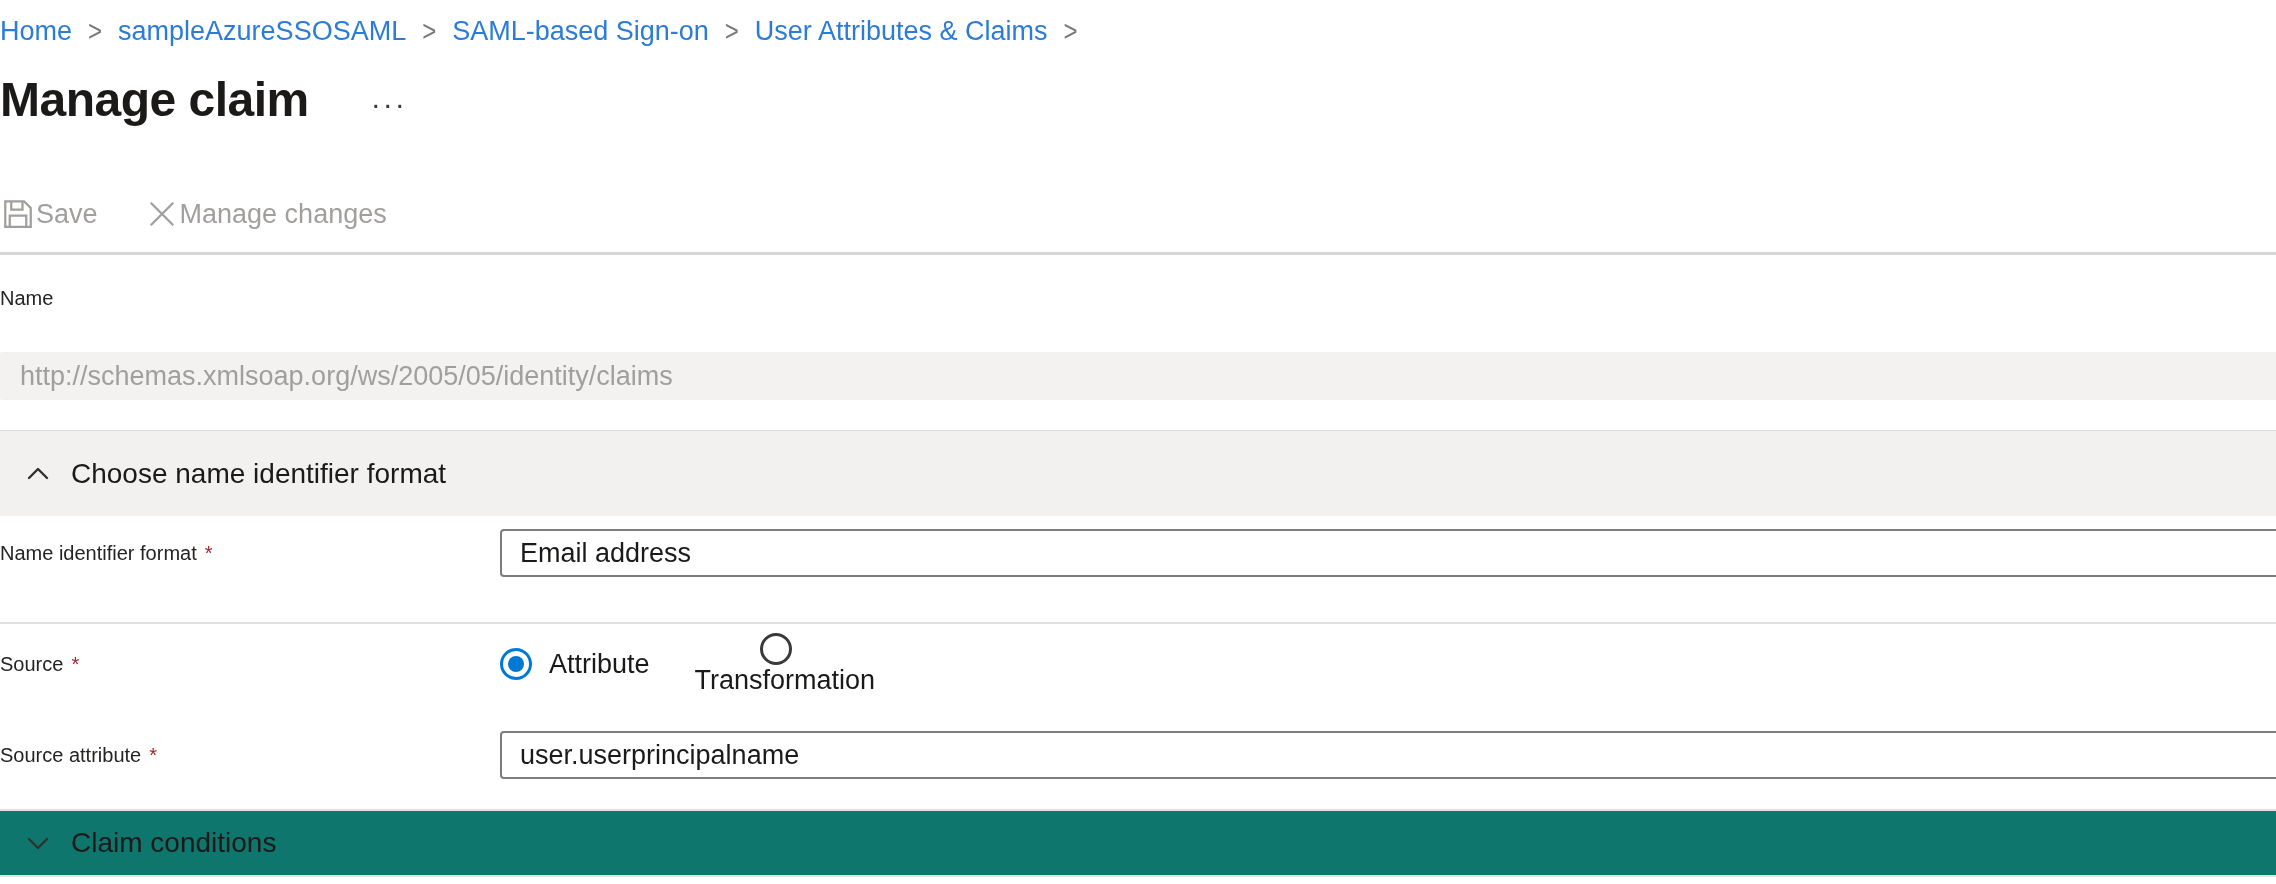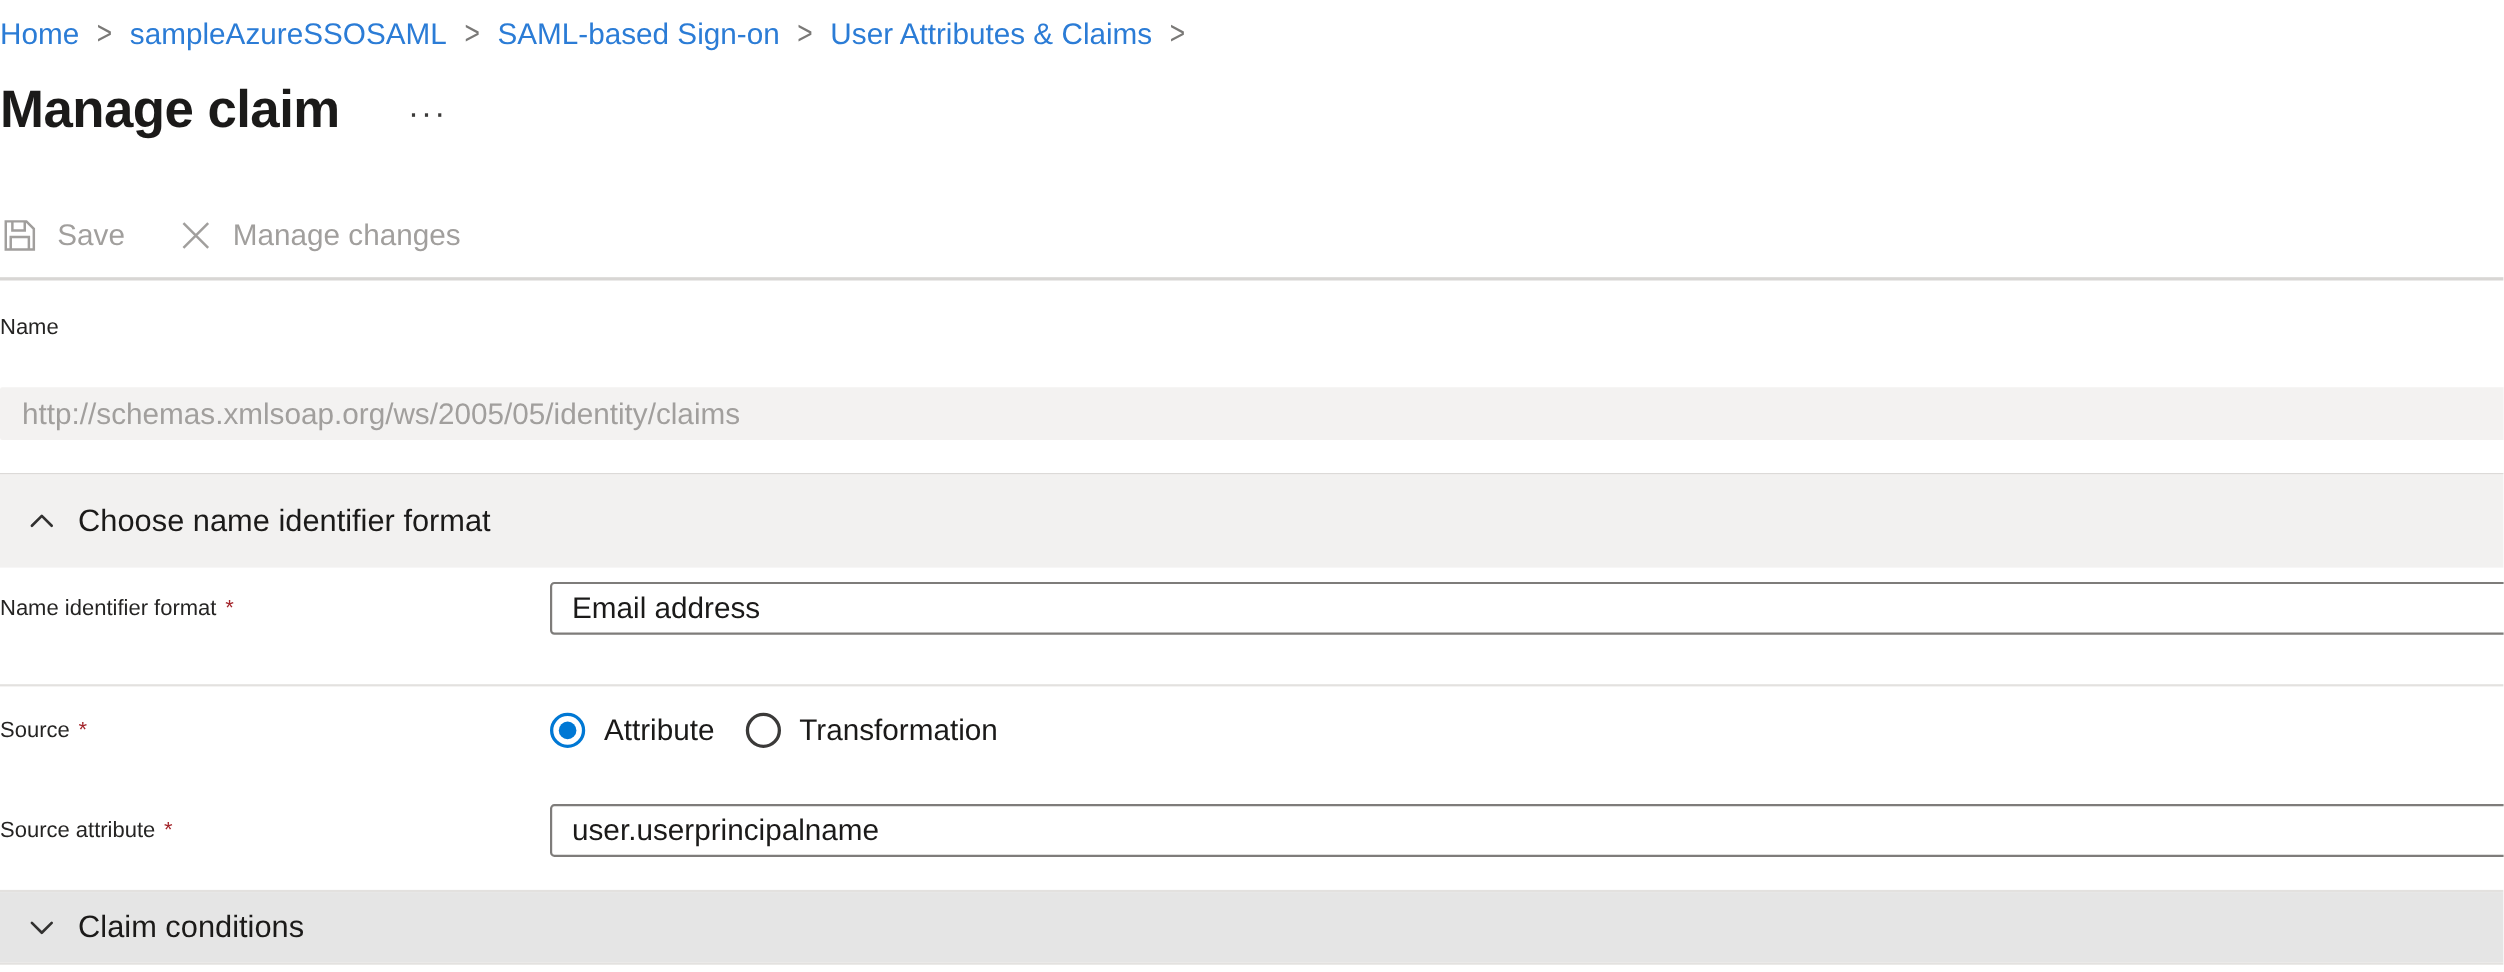--- a/index.html
+++ b/index.html
@@ -27,21 +27,21 @@
   h1.page-title { font-size: 48px; font-weight: 700; color: #1b1a19; letter-spacing: -0.5px; }
   .more-btn {
     margin-left: 62px; color: #3b3a39; font-size: 30px; letter-spacing: 2px;
     background: none; border: none; cursor: pointer; line-height: 20px;
     font-family: "Liberation Sans", sans-serif; padding-top: 10px;
   }
 
   
   .toolbar { margin-top: 66px; height: 44px; display: flex; align-items: center; }
   .tb-btn {
-    display: flex; align-items: center; gap: 16px;
+    display: flex; align-items: center; gap: 0;
     background: none; border: none; cursor: default;
     font-family: "Liberation Sans", sans-serif;
     font-size: 27px; color: #a19f9d;
   }
   .tb-btn + .tb-btn { margin-left: 46px; }
   .tb-icon { width: 36px; height: 36px; display: block; }
 
   .divider  { height: 3px; background: #d8d6d4; margin-top: 16px; }
   .divider2 { height: 2px; background: #e3e1df; }
 
@@ -73,27 +73,27 @@
     margin-top: 30px; height: 86px;
     background: #f2f1f0; border-top: 1px solid #dcdad8;
     display: flex; align-items: center;
     padding-left: 22px; cursor: pointer;
   }
   .section-band .chev { width: 32px; height: 32px; }
   .section-title { font-size: 28px; color: #1b1a19; margin-left: 17px; }
 
   .section-plain {
     height: 64px; display: flex; align-items: center;
-    padding-left: 22px; cursor: pointer; background: #e5e5e5;
+    padding-left: 22px; cursor: pointer; background: #0f766e;
   }
 
   
   .radio-group { display: flex; align-items: center; }
   .radio-opt { display: flex; align-items: center; cursor: pointer; }
-  .radio-opt + .radio-opt { margin-left: 28px; }
+  .radio-opt + .radio-opt { margin-left: 28px; flex-direction: column; }
   .radio-circle {
     width: 32px; height: 32px; border-radius: 50%;
     border: 3px solid #3b3a39; background: #ffffff;
     display: flex; align-items: center; justify-content: center;
     flex-shrink: 0;
   }
   .radio-opt.checked .radio-circle { border-color: #0078d4; }
   .radio-dot { width: 16px; height: 16px; border-radius: 50%; background: transparent; }
   .radio-opt.checked .radio-dot { background: #0078d4; }
   .radio-label { font-size: 27px; color: #1b1a19; margin-left: 17px; }

